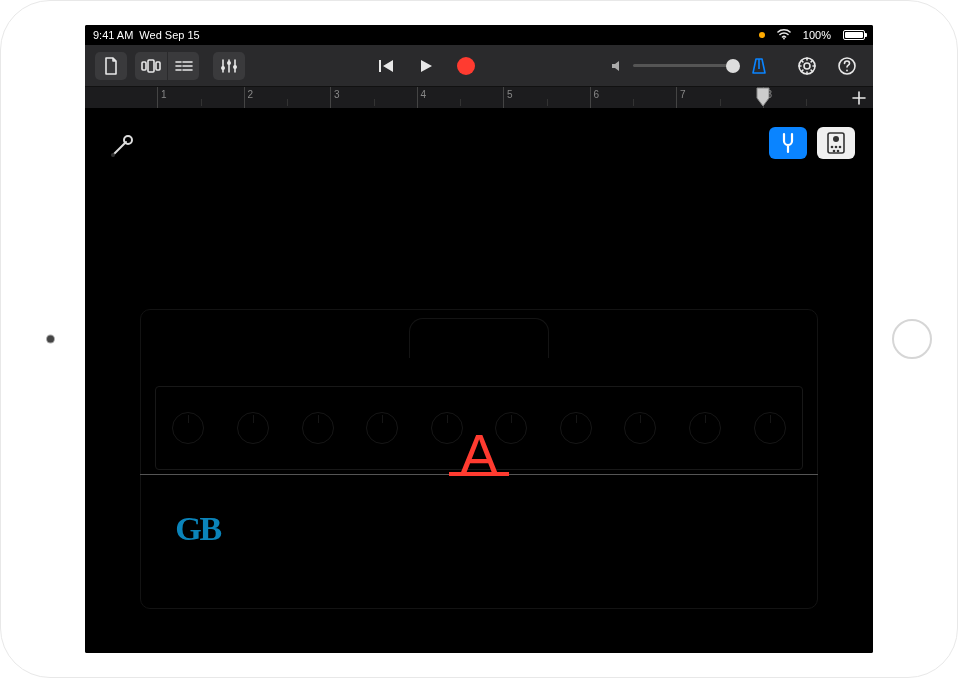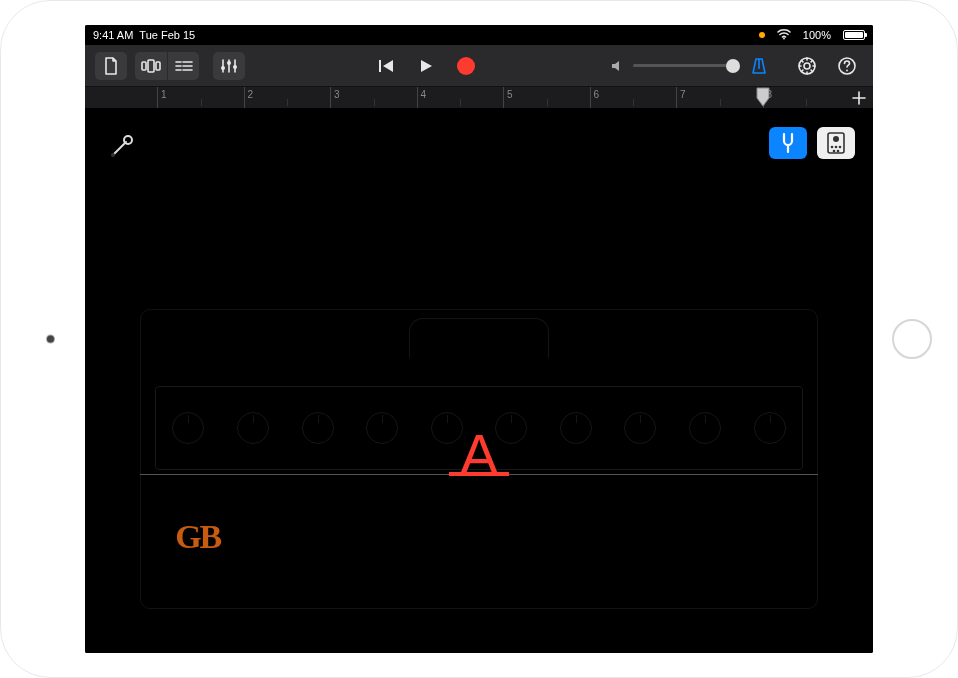--- a/index.html
+++ b/index.html
@@ -181,23 +181,23 @@
     display:flex; align-items:center; justify-content:space-around;
   }
   .amp-handle {
     position:absolute; left:50%; top:8px; width:140px; height:40px; transform:translateX(-50%);
     border:1px solid #1a1a1a; border-radius:14px 14px 0 0;
     border-bottom:none;
   }
   .amp-knob { width:32px; height:32px; border-radius:50%; border:1px solid #1c1c1c; position:relative;}
   .amp-knob::after{ content:''; position:absolute; left:50%; top:2px; width:1px; height:8px; background:#1c1c1c;}
   .amp-logo {
-    position:absolute; left:34px; top:208px;
+    position:absolute; left:34px; top:200px;
     font-family: Georgia, serif; font-weight:bold; letter-spacing:-2px;
-    font-size:34px; color:#f97316;
+    font-size:34px; color:#0ea5e9;
   }
 
   
   .tuner-line {
     position:absolute; left:7%; right:7%; top: 365px; height:1px; background:#555;
   }
   .tuner-note {
     position:absolute; left:50%; top: 312px; transform:translateX(-50%);
     font-size: 58px; font-weight: 300; color:#ff3b30;
     font-family: "Helvetica Neue", Arial, sans-serif;
@@ -215,21 +215,21 @@
 
 <div class="ipad">
   <div class="camera"></div>
   <div class="home-button"></div>
 
   <div class="screen">
 
     <div class="status-bar">
       <div class="status-left">
         <span>9:41 AM</span>
-        <span>Tue Feb 15</span>
+        <span>Wed Sep 15</span>
       </div>
       <div class="status-right">
         <span class="mic-dot"></span>
         <span>
           <svg width="14" height="12" viewBox="0 0 14 12">
               <path class="ico-stroke" d="M1 4 C4 1 10 1 13 4 M3 6.5 C5 4.5 9 4.5 11 6.5 M5.5 9 C6.3 8.3 7.7 8.3 8.5 9"></path>
               <circle cx="7" cy="10.5" r="0.9" fill="#e8e8e8"></circle>
             </svg>
         </span>
         <span>100%</span>

